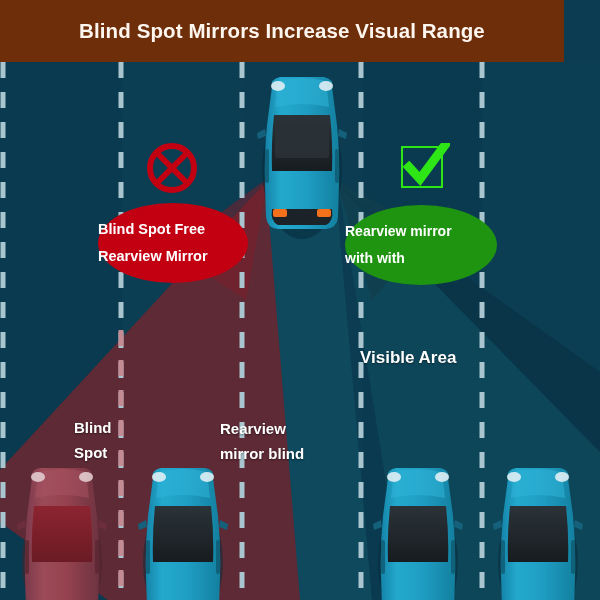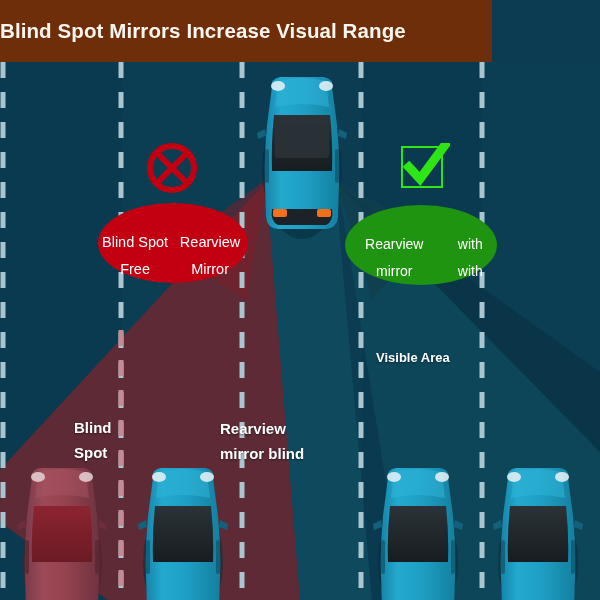--- a/index.html
+++ b/index.html
@@ -20,26 +20,27 @@
     position: absolute;
     left: 0; top: 0;
     width: 600px;
     height: 600px;
     display: block;
   }
   
   .header-bar {
     position: absolute;
     left: 0; top: 0;
-    width: 492px;
+    width: 564px;
     height: 62px;
     background: #6e2e0a;
     z-index: 40;
     display: flex;
     align-items: center;
+    justify-content: center;
   }
   .header-title {
     color: #fdf6ef;
     font-size: 20.5px;
     font-weight: bold;
     letter-spacing: 0.1px;
     text-align: center;
     white-space: nowrap;
   }
   
@@ -48,33 +49,33 @@
     color: #ffffff;
     font-weight: bold;
     font-size: 15px;
     line-height: 25px;
     z-index: 30;
     white-space: nowrap;
     text-shadow: 0 1px 2px rgba(0,0,0,.45);
   }
   #label-blind-spot { left: 74px; top: 415px; }
   #label-mirror-area { left: 188px; top: 416px; margin-left: 32px; }
-  #label-visible-area { left: 376px; top: 345px; font-size: 13px; }
+  #label-visible-area { left: 360px; top: 345px; font-size: 17px; }
   
   .callout {
     position: absolute;
     z-index: 32;
     display: flex;
-    flex-direction: row;
-    align-items: flex-end;
+    flex-direction: column;
+    align-items: flex-start;
     justify-content: center;
     text-align: center;
     border-radius: 50%;
     color: #ffffff;
-    font-weight: normal;
+    font-weight: bold;
   }
   #callout-red {
     left: 98px;
     top: 203px;
     width: 150px;
     height: 80px;
     background: #c20012;
     font-size: 14.5px;
     line-height: 27px;
   }

